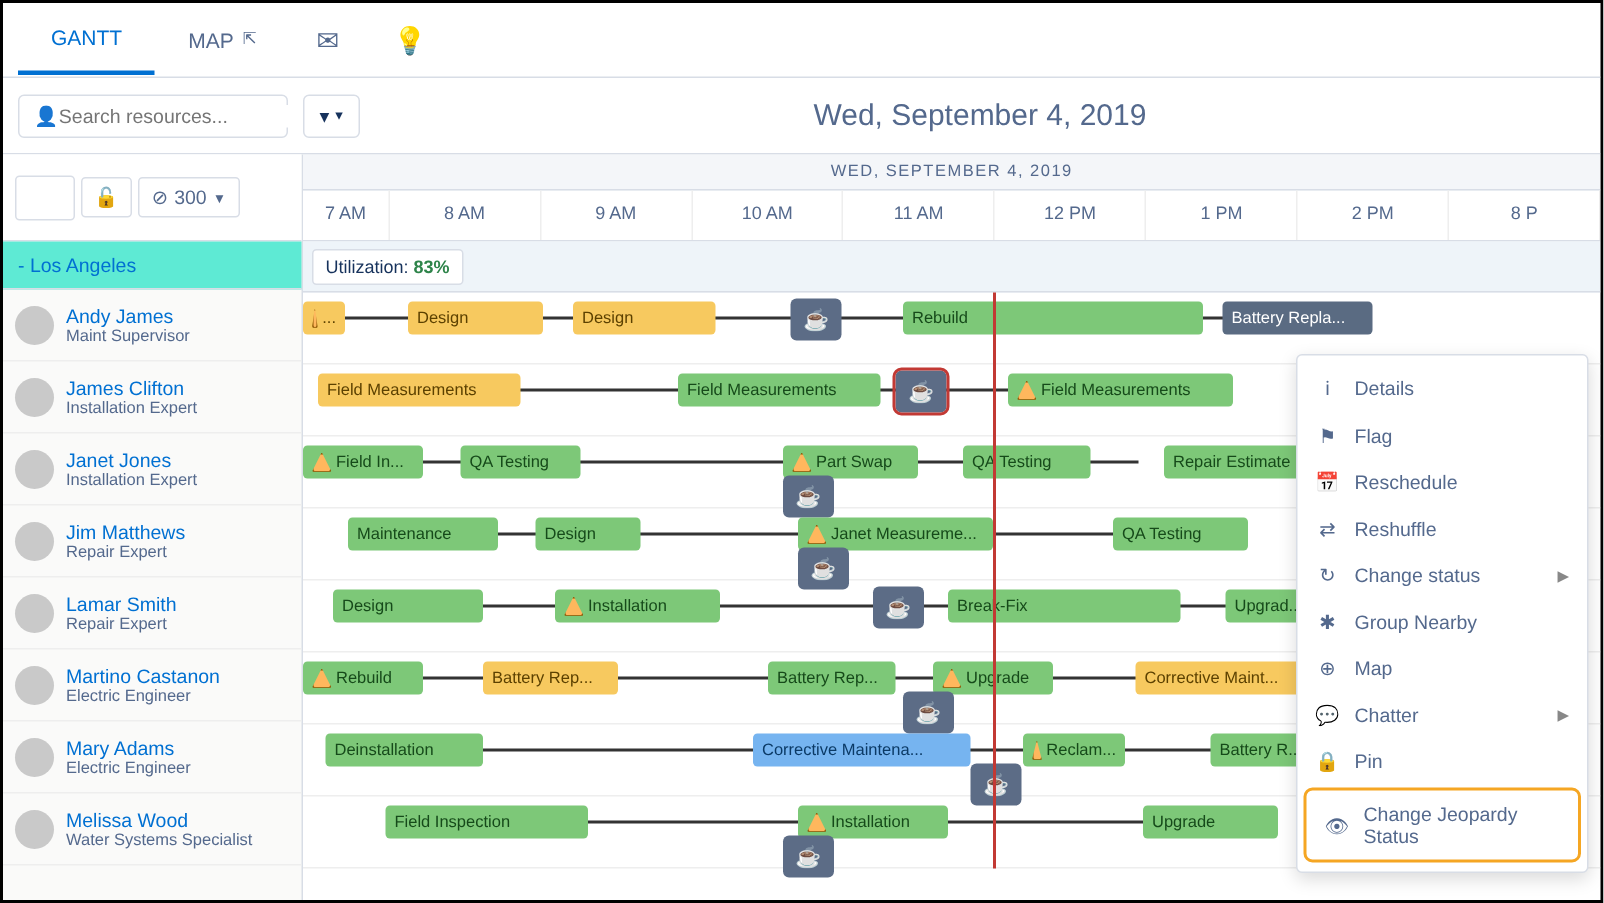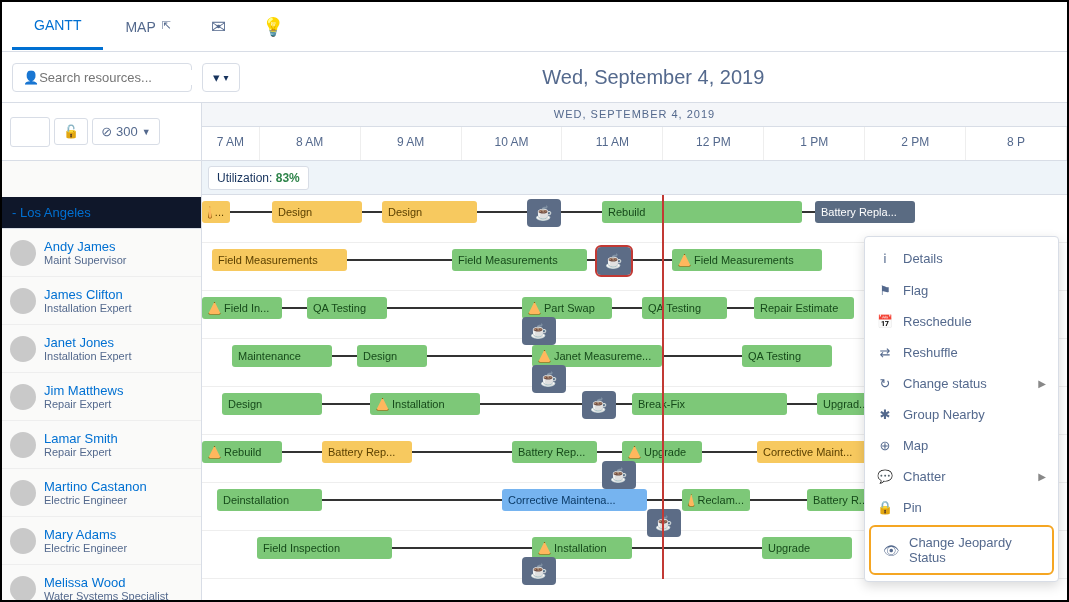--- a/index.html
+++ b/index.html
@@ -12,21 +12,21 @@
 .toolbar { display: flex; align-items: center; height: 50px; padding: 6px 10px; gap: 10px; }
 .search { display: flex; align-items: center; border: 1px solid #d8dde6; border-radius: 4px; padding: 6px 10px; width: 180px; color: #54698d; }
 .search input { border: none; outline: none; font-size: 13px; flex: 1; color: #54698d; }
 .filter-btn { border: 1px solid #d8dde6; border-radius: 4px; padding: 6px 10px; display: flex; align-items: center; gap: 4px; cursor: pointer; }
 .date-title { flex: 1; text-align: center; font-size: 20px; color: #54698d; font-weight: 400; }
 .gantt { display: flex; border-top: 1px solid #d8dde6; height: calc(100% - 100px); position: relative; }
 .left-col { width: 200px; border-right: 1px solid #d8dde6; background: #fafaf9; }
 .left-header { height: 58px; border-bottom: 1px solid #d8dde6; display: flex; align-items: center; gap: 4px; padding: 0 8px; background: #fff; }
 .left-header .box { border: 1px solid #d8dde6; border-radius: 3px; padding: 5px 8px; display: flex; align-items: center; gap: 4px; color: #54698d; font-size: 13px; }
 .left-header .box.empty { width: 40px; height: 30px; }
-.group-row { background: #0f172a; color: #0070d2; padding: 8px 10px; border-bottom: 1px solid #d8dde6; font-size: 13px; margin-top: 36px; }
+.group-row { background: #5eead4; color: #0070d2; padding: 8px 10px; border-bottom: 1px solid #d8dde6; font-size: 13px; }
 .resource-row { display: flex; align-items: center; gap: 8px; padding: 6px 8px; border-bottom: 1px solid #eee; height: 48px; }
 .avatar { width: 26px; height: 26px; border-radius: 50%; background: #c9c9c9; flex-shrink: 0; }
 .res-name { color: #0070d2; font-size: 13px; line-height: 1.2; }
 .res-title { color: #54698d; font-size: 11px; }
 .right-col { flex: 1; position: relative; overflow: hidden; }
 .date-header { height: 24px; background: #f4f6f9; border-bottom: 1px solid #d8dde6; text-align: center; font-size: 11px; letter-spacing: 1px; color: #54698d; padding-top: 5px; }
 .hour-header { height: 34px; display: flex; border-bottom: 1px solid #d8dde6; }
 .hour-cell { width: 105px; border-right: 1px solid #eee; text-align: center; font-size: 12px; color: #54698d; padding-top: 8px; }
 .hour-cell:first-child { width: 60px; }
 .util-row { height: 34px; background: #eef4f9; border-bottom: 1px solid #d8dde6; display: flex; align-items: center; padding-left: 6px; }
@@ -222,21 +222,21 @@
             <div class="task green" style="left: 105px; width: 80px;">
               <span>QA Testing</span>
             </div>
             <div class="task green" style="left: 320px; width: 90px;">
               <span class="warn"></span>
               <span>Part Swap</span>
             </div>
             <div class="task green" style="left: 440px; width: 85px;">
               <span>QA Testing</span>
             </div>
-            <div class="task green" style="left: 552px; width: 100px;">
+            <div class="task green" style="left: 574px; width: 100px;">
               <span>Repair Estimate</span>
             </div>
             <div class="break-icon" style="left: 320px; top: 26px;">☕</div>
           </div>
           <div class="lane">
             <div class="connector" style="left: 128px; width: 29px;"></div>
             <div class="connector" style="left: 223px; width: 109px;"></div>
             <div class="connector" style="left: 458px; width: 84px;"></div>
             <div class="task green" style="left: 30px; width: 100px;">
               <span>Maintenance</span>

